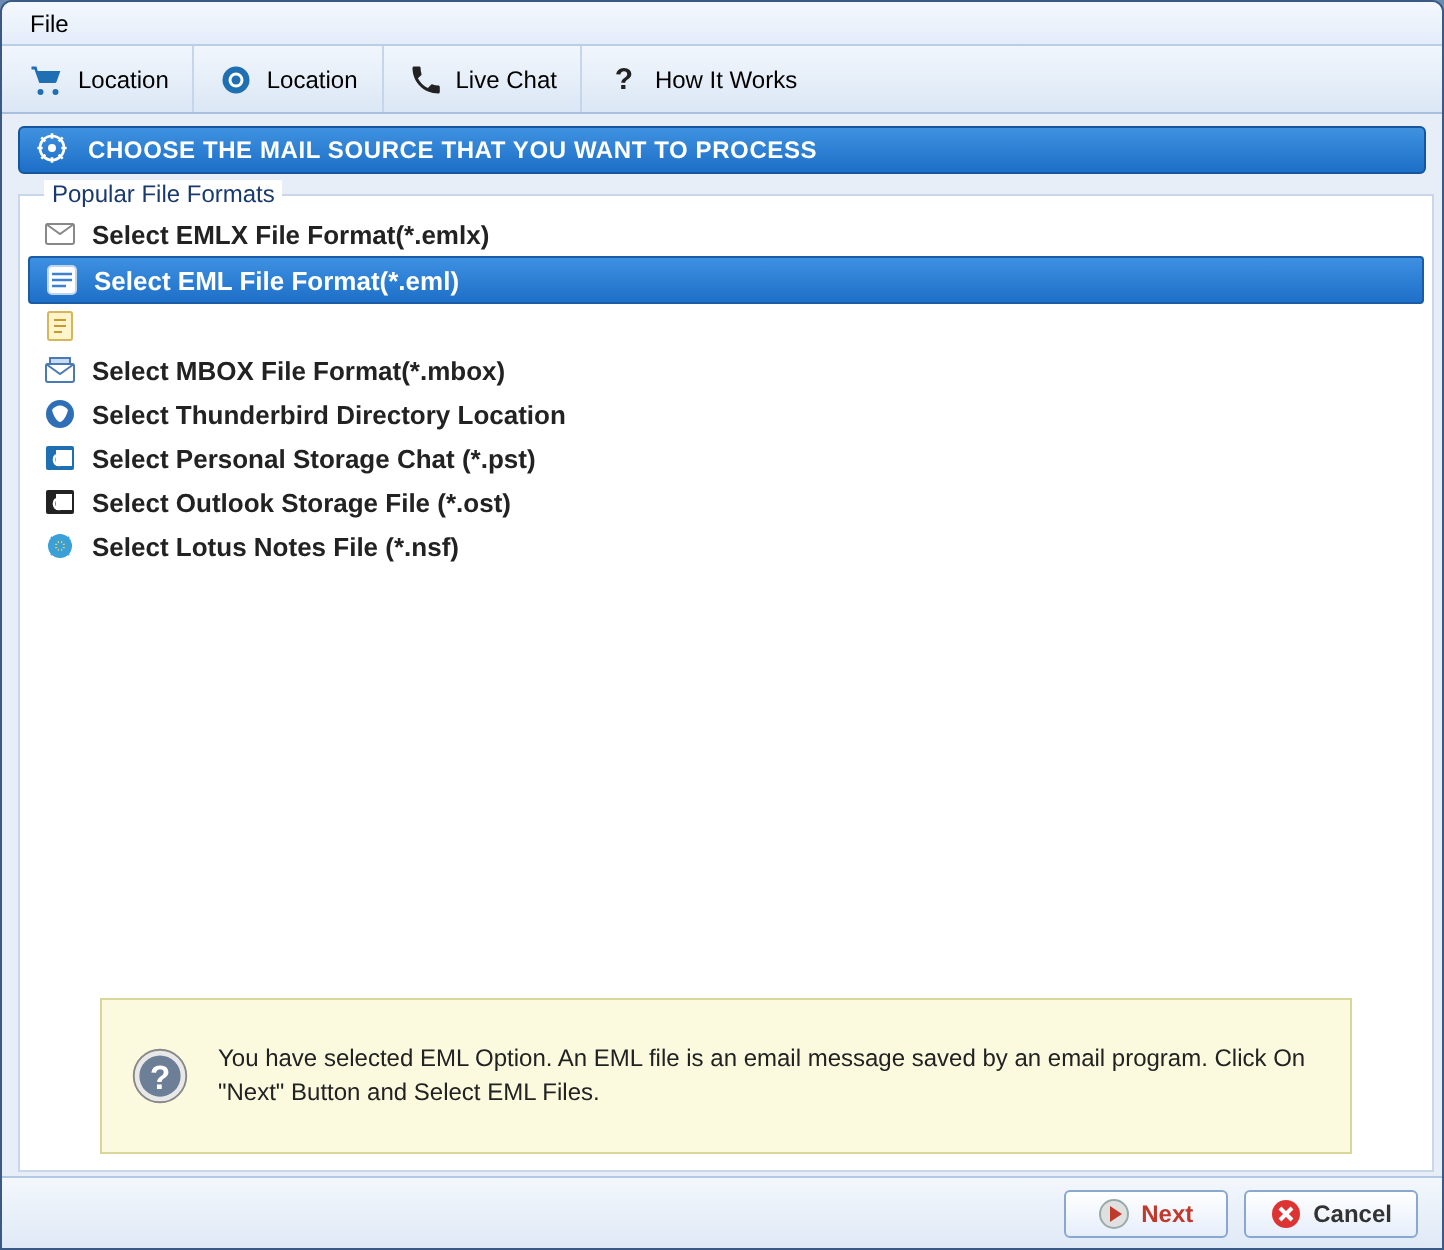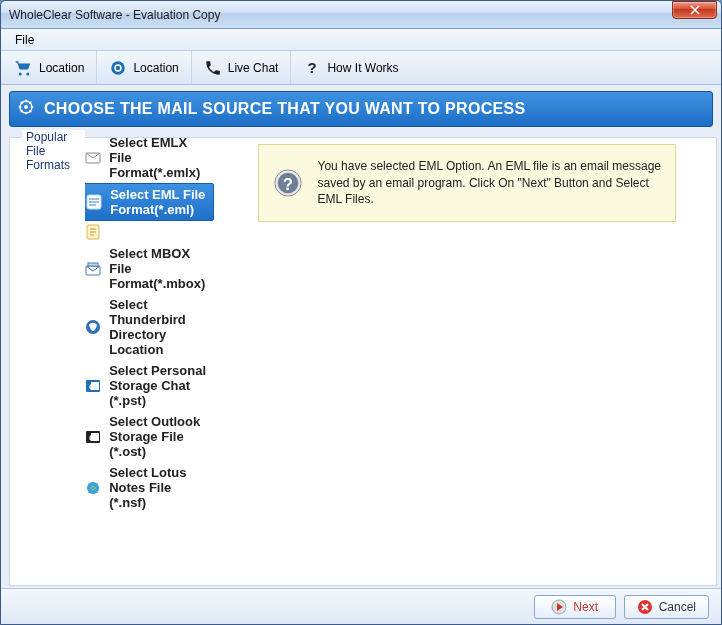--- a/index.html
+++ b/index.html
@@ -85,39 +85,40 @@
     border-right: 1px solid #c5d6eb;
   }
   .toolbar .tool:last-child { border-right: none; }
   .tool-icon {
     width: 18px; height: 18px;
     display: flex; align-items:center; justify-content:center;
   }
   
   .heading {
     margin: 6px 8px 0 8px;
-    height: 36px;
+    height: 24px;
     background: linear-gradient(to bottom, #3f91e0 0%, #1d6fc7 100%);
     border: 1px solid #15569d;
     border-radius: 3px;
     display: flex;
     align-items: center;
     gap: 10px;
     padding: 0 8px;
     color: #fff;
     font-weight: bold;
-    font-size: 16px;
+    font-size: 12px;
     letter-spacing: .3px;
   }
   .content {
     flex: 1;
     margin: 10px 4px 2px 8px;
     background: #fff;
     border: 1px solid #c9d7e8;
     display: flex;
+    flex-direction: column;
   }
   .groupbox-label {
     position: relative;
     top: -8px;
     left: 12px;
     background: #fff;
     padding: 0 4px;
     color: #1a3a6e;
     font-size: 12px;
     width: fit-content;
@@ -180,40 +181,32 @@
     background: linear-gradient(to bottom, #ffffff, #e6eefb);
     border: 1px solid #8aa8cf;
     border-radius: 3px;
     display: flex;
     align-items: center;
     justify-content: center;
     gap: 6px;
     padding: 0 12px;
     cursor: pointer;
     font-size: 12px;
-    font-weight: normal;
+    font-weight: bold;
     color: #333;
     text-align: center;
   }
   .btn.next { color: #c0392b; }
   .btn-icon { width:16px; height:16px; display:flex; align-items:center; justify-content:center; }
 </style>
 </head>
 <body>
 
 <div class="window">
 
-  <div class="titlebar">
-    <span class="title">WholeClear Software - Evaluation Copy</span>
-    <div class="close-btn">
-      <svg width="10" height="10" viewBox="0 0 10 10">
-          <path d="M1 1 L9 9 M9 1 L1 9" stroke="#fff" stroke-width="1.6"></path>
-        </svg>
-    </div>
-  </div>
 
   <div class="menubar">
     <div class="menu-item">File</div>
   </div>
 
   <div class="toolbar">
     <div class="tool">
       <span class="tool-icon">
         <svg width="18" height="18" viewBox="0 0 24 24">
             <path fill="#1f6fb3" d="M7 18a2 2 0 102 2 2 2 0 00-2-2zm10 0a2 2 0 102 2 2 2 0 00-2-2zM7.2 14h9.5a1 1 0 00.95-.68l2.6-7.32H5.2L4.3 3H1v2h2l3.2 9z"></path>

